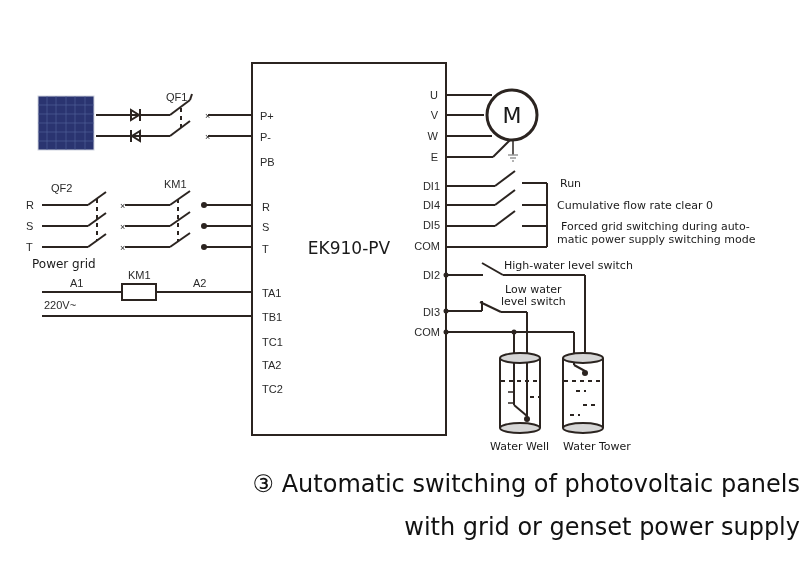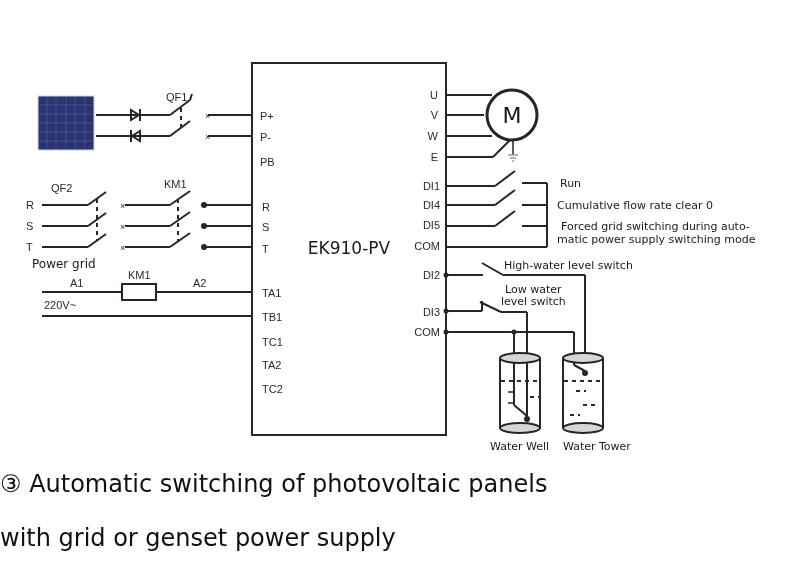--- a/index.html
+++ b/index.html
@@ -4,21 +4,21 @@
 <style>
   html, body { margin:0; padding:0; background:#ffffff; }
   body { width:800px; height:567px; position:relative; overflow:hidden; font-family:"Liberation Sans", sans-serif; }
   svg { position:absolute; left:0; top:0; }
   .t { font-family:"Liberation Sans", sans-serif; fill:#2a2a2a; }
   .s { font-family:"DejaVu Sans", sans-serif; fill:#1a1a1a; }
   .wire { stroke:#2b2420; stroke-width:2; fill:none; }
   .thin { stroke:#2b2420; stroke-width:1.5; fill:none; }
   .dash { stroke:#2b2420; stroke-width:2; stroke-dasharray:4 4; fill:none; }
   .dot { fill:#2b2420; }
-  .caption { position:absolute; left:0; width:800px; text-align:left; font-family:"DejaVu Sans", sans-serif; font-size:24px; color:#111; line-height:34px; }
+  .caption { position:absolute; left:0; width:800px; text-align:right; font-family:"DejaVu Sans", sans-serif; font-size:24px; color:#111; line-height:34px; }
 </style>
 </head>
 <body>
 
 <svg width="800" height="567" viewBox="0 0 800 567">
 
   <rect x="252" y="63" width="194" height="372" class="wire"></rect>
   <text x="349" y="254" text-anchor="middle" class="s" font-size="17">EK910-PV</text>
 
   <g font-size="11" class="t">
@@ -215,13 +215,13 @@
       <line x1="576" y1="391" x2="586" y2="391" class="dash" stroke-width="1.5"></line>
       <line x1="583" y1="405" x2="598" y2="405" class="dash" stroke-width="1.5"></line>
       <line x1="570" y1="415" x2="580" y2="415" class="dash" stroke-width="1.5"></line>
     </g>
     <text x="490" y="450" font-size="11" class="s">Water Well</text>
     <text x="563" y="450" font-size="11" class="s">Water Tower</text>
   </g>
 </svg>
 
 <div class="caption" style="top:467px;">③ Automatic switching of photovoltaic panels</div>
-<div class="caption" style="top:521px;">with grid or genset power supply</div>
+<div class="caption" style="top:510px;">with grid or genset power supply</div>
 
 </body></html>

